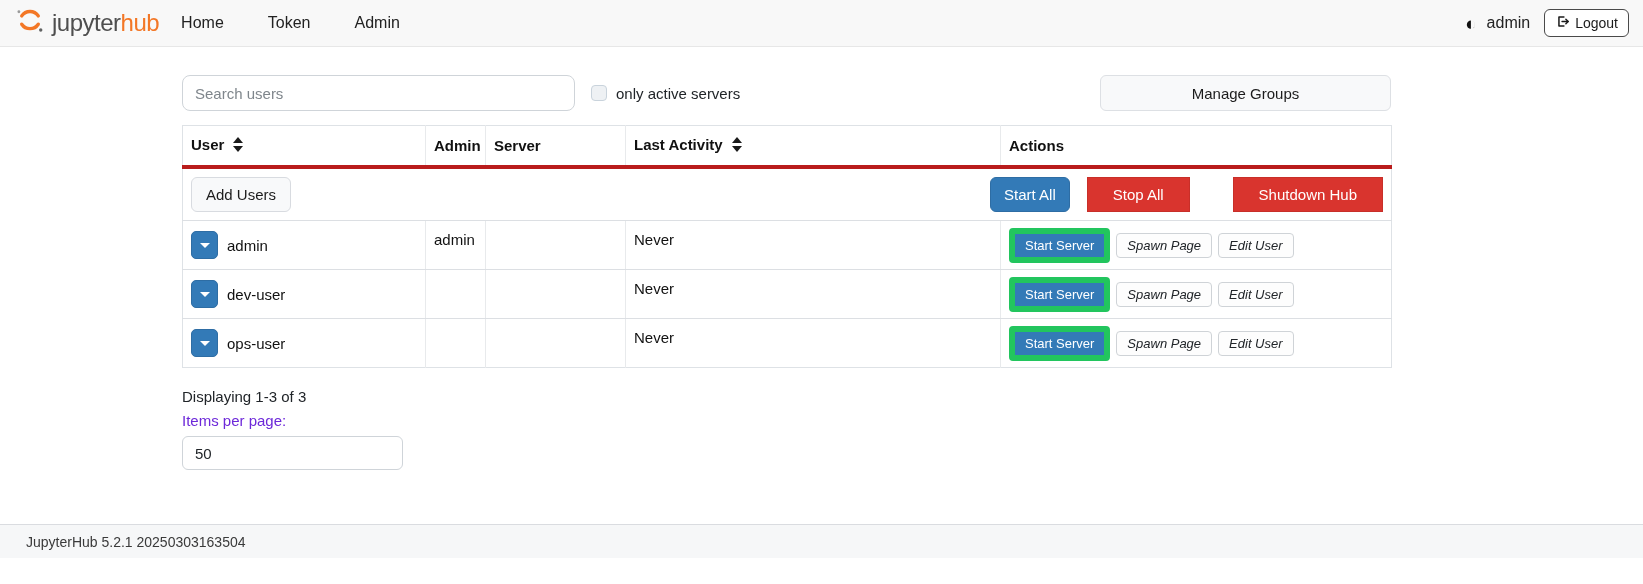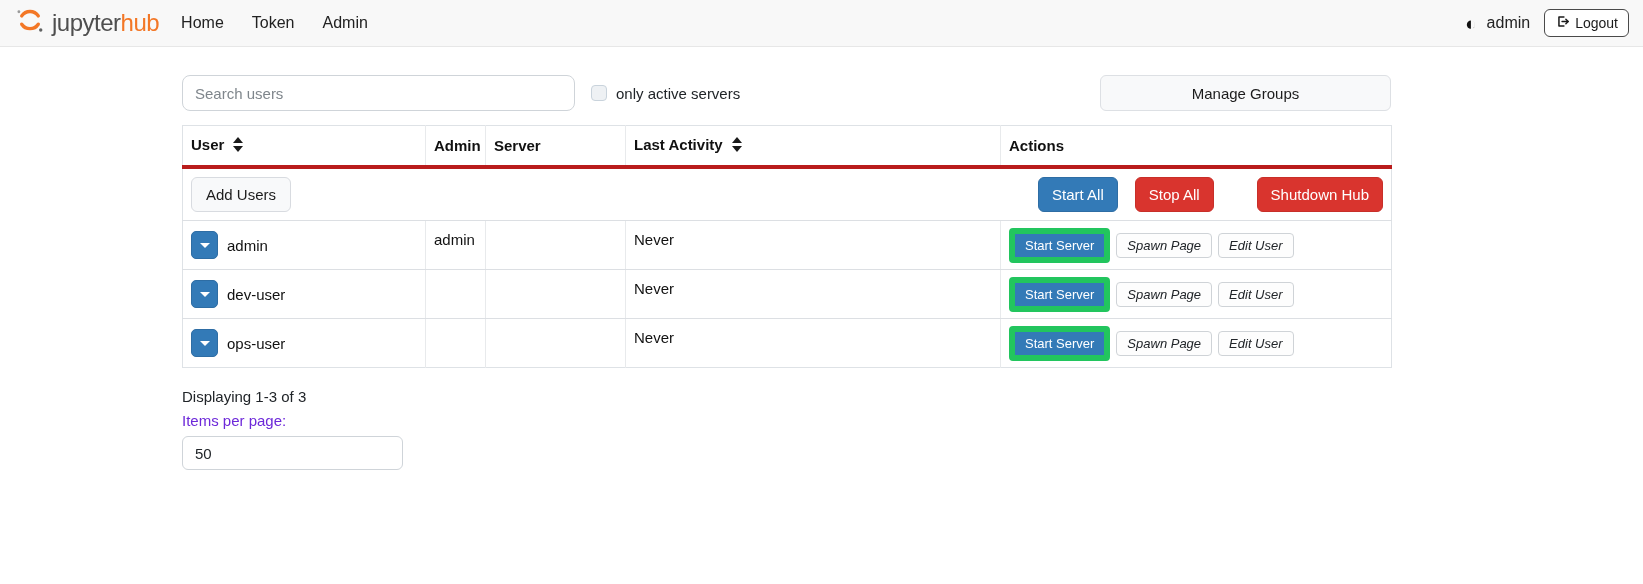--- a/index.html
+++ b/index.html
@@ -7,21 +7,21 @@
     font-family:"Liberation Sans","DejaVu Sans",sans-serif; color:#1a1a1a; }
   .page { position:relative; width:1643px; height:584px; overflow:hidden; background:#fff; }
 
   
   .navbar { height:47px; background:#f8f8f8; border-bottom:1px solid #e7e7e7;
     display:flex; align-items:center; padding:0 14px; }
   .brand { display:flex; align-items:center; gap:6px; cursor:pointer; }
   .brand-word { font-size:24px; letter-spacing:-0.5px; }
   .brand-jupyter { color:#4e4e4e; }
   .brand-hub { color:#f37726; }
-  .nav-links { display:flex; gap:28px; margin-left:22px; }
+  .nav-links { display:flex; gap:44px; margin-left:22px; }
   .nav-link { font-size:16px; color:#222; cursor:pointer; }
   .nav-right { margin-left:auto; display:flex; align-items:center; gap:10px; }
   .theme-toggle { font-size:19px; line-height:1; color:#111; cursor:pointer; }
   .nav-user { font-size:16px; color:#222; margin-right:4px; }
   .logout-btn { display:flex; align-items:center; gap:5px; background:#fff;
     border:1px solid #4a4a4a; border-radius:6px; padding:4px 10px; font-size:14px;
     color:#1a1a1a; cursor:pointer; }
 
   
   .content { margin-left:182px; width:1209px; }
@@ -46,22 +46,22 @@
     border-bottom:4px solid #b91c1c; border-right:1px solid #e8eaec; height:41px; }
   thead th:last-child { border-right:none; }
   .sort-icon { display:inline-block; vertical-align:-2px; margin-left:9px; cursor:pointer; }
   tr.controls-row td { padding:8px; border-bottom:1px solid #dcdfe3; }
   .controls-flex { display:flex; align-items:center; }
   .add-users-btn { background:#f8f9fa; border:1px solid #d8dbe0; border-radius:6px;
     padding:8px 14px; font-size:15px; color:#1c1c1c; cursor:pointer; font-family:inherit; }
   .bulk-right { margin-left:auto; display:flex; align-items:center;gap:12px; }
   .btn-blue { background:#337ab7; border:1px solid #2e6da4; color:#fff; border-radius:6px;
     padding:8px 13px; font-size:15px; cursor:pointer; font-family:inherit; }
-  .btn-red { background:#d9342e; border:1px solid #c82f29; color:#fff; border-radius:6px;
-    padding:8px 13px; font-size:15px; cursor:pointer; font-family:inherit; }
+  .btn-red { background:#d9342e; border:1px solid #c82f29; color:#fff; border-radius:0;
+    padding:8px 25px; font-size:15px; cursor:pointer; font-family:inherit; }
   .gap5 { margin-left:5px; }
   .gap31 { margin-left:31px; }
   tr.user-row td { border-right:1px solid #e8eaec; border-bottom:1px solid #dcdfe3;
     height:48px; vertical-align:top; font-size:15px; color:#111; }
   tr.user-row:last-child td { border-bottom:none; }
   tr.user-row td:last-child { border-right:none; }
   .cell-user { padding:0 8px; }
   .user-flex { display:flex; align-items:center; gap:9px; height:48px; }
   .dropdown-toggle { width:27px; height:28px; background:#337ab7; border:1px solid #2e6da4;
     border-radius:5px; display:flex; align-items:center; justify-content:center; cursor:pointer; }
@@ -249,14 +249,17 @@
 
     <div class="display-summary">Displaying 1-3 of 3</div>
     <div class="pager">
       <div class="ipp">
         <span class="ipp-label">Items per page:</span>
         <input class="ipp-input" type="text" value="50" style="">
       </div>
     </div>
   </div>
 
+  <div class="footer">
+    <span class="footer-text">JupyterHub 5.2.1 20250303163504</span>
+  </div>
 
 </div>
 
 </body></html>

